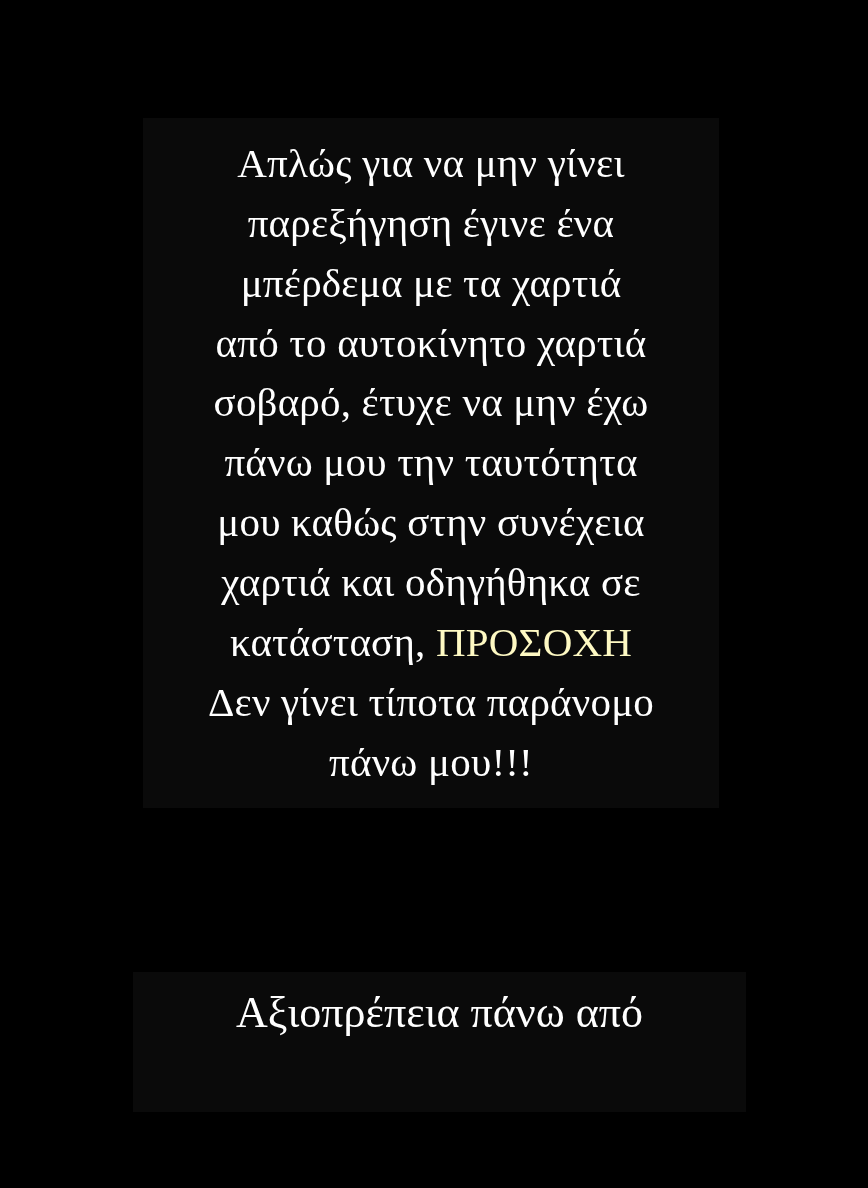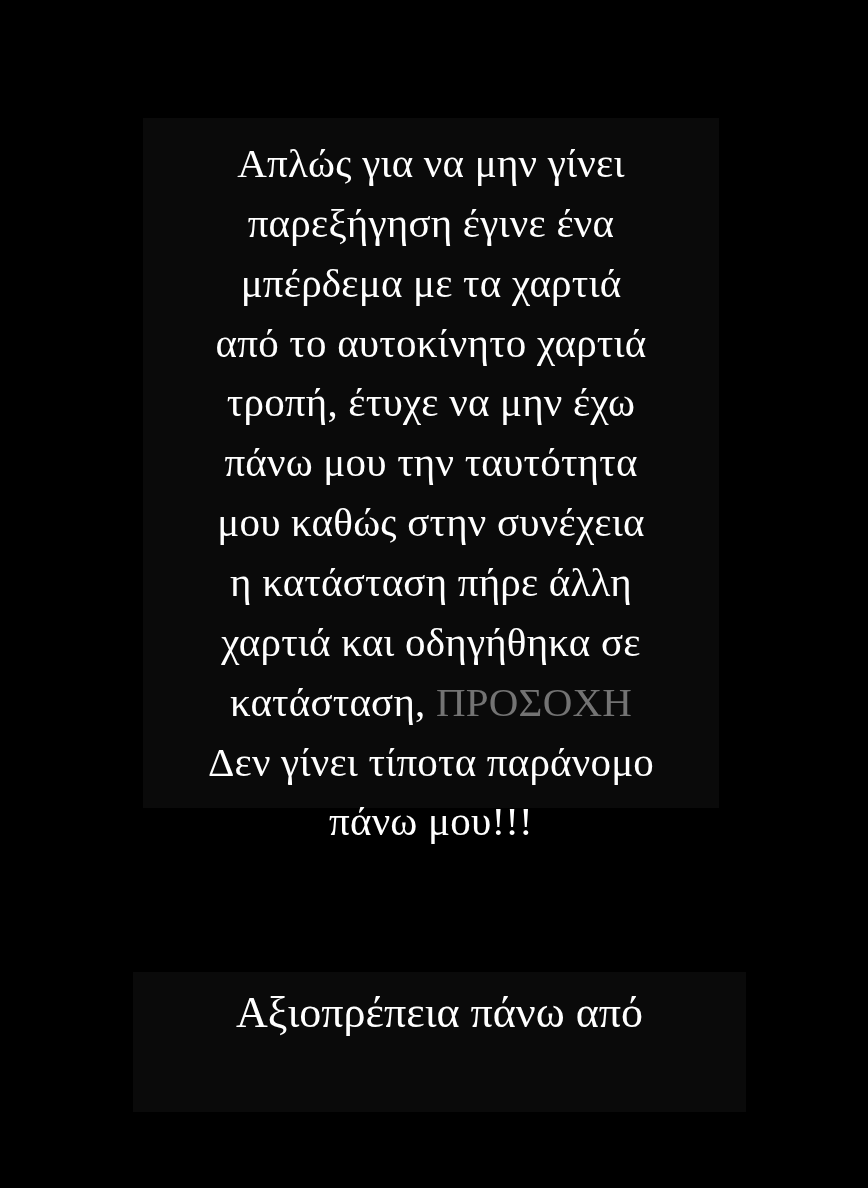--- a/index.html
+++ b/index.html
@@ -40,21 +40,21 @@
     line-height: 1.46;
     letter-spacing: 0.2px;
   }
 
   .main-block .line {
     display: block;
     white-space: nowrap;
   }
 
   .highlight-red {
-    color: #737373;
+    color: #fef9c3;
     text-align: right;
   }
 
   
   .footer-block {
     left: 133px;
     top: 972px;
     width: 613px;
     height: 140px;
     padding: 10px 12px;
@@ -70,24 +70,23 @@
 </head>
 <body>
 
 <div class="page">
 
   <div class="story-block main-block">
     <span class="line">Απλώς για να μην γίνει</span>
     <span class="line">παρεξήγηση έγινε ένα</span>
     <span class="line">μπέρδεμα με τα χαρτιά</span>
     <span class="line">από το αυτοκίνητο χαρτιά</span>
-    <span class="line">τροπή, έτυχε να μην έχω</span>
+    <span class="line">σοβαρό, έτυχε να μην έχω</span>
     <span class="line">πάνω μου την ταυτότητα</span>
     <span class="line">μου καθώς στην συνέχεια</span>
-    <span class="line">η κατάσταση πήρε άλλη</span>
     <span class="line">χαρτιά και οδηγήθηκα σε</span>
     <span class="line"><span>κατάσταση, </span><span class="highlight-red">ΠΡΟΣΟΧΗ</span></span>
     <span class="line">Δεν γίνει τίποτα παράνομο</span>
     <span class="line">πάνω μου!!!</span>
   </div>
 
   <div class="story-block footer-block">
     <span class="line">Αξιοπρέπεια πάνω από</span>
   </div>
 

